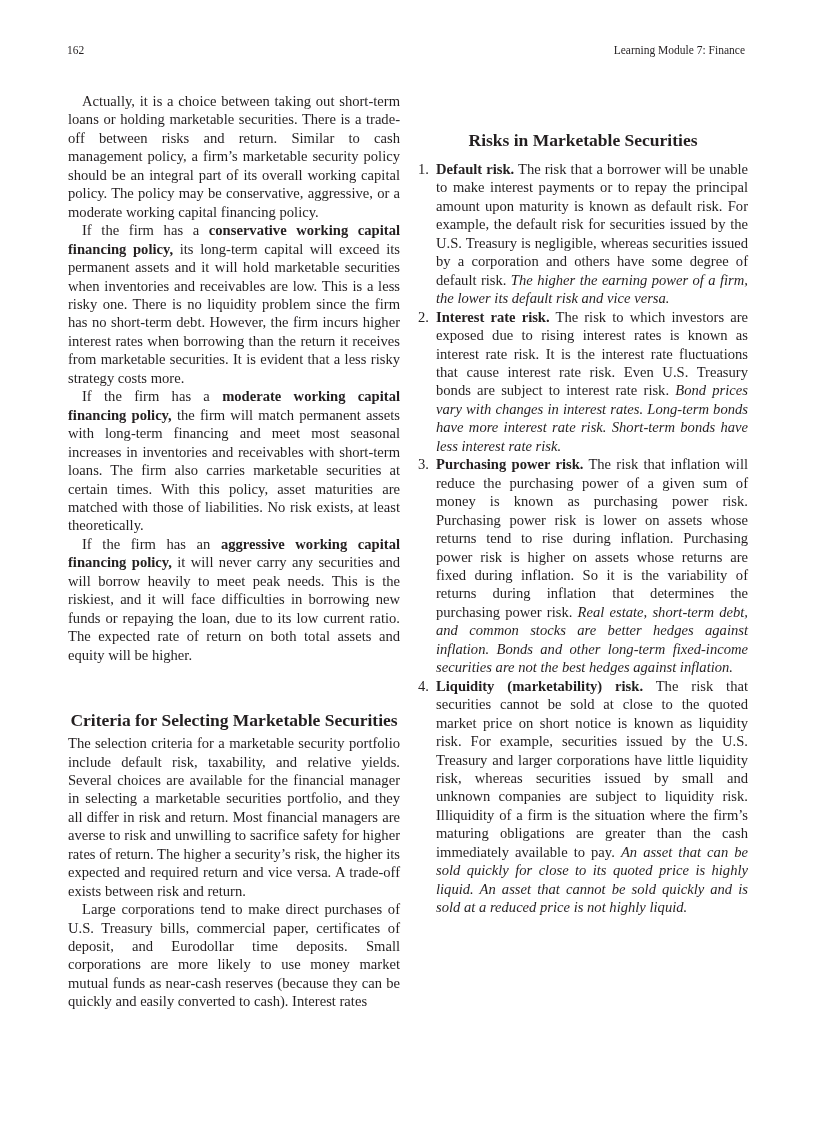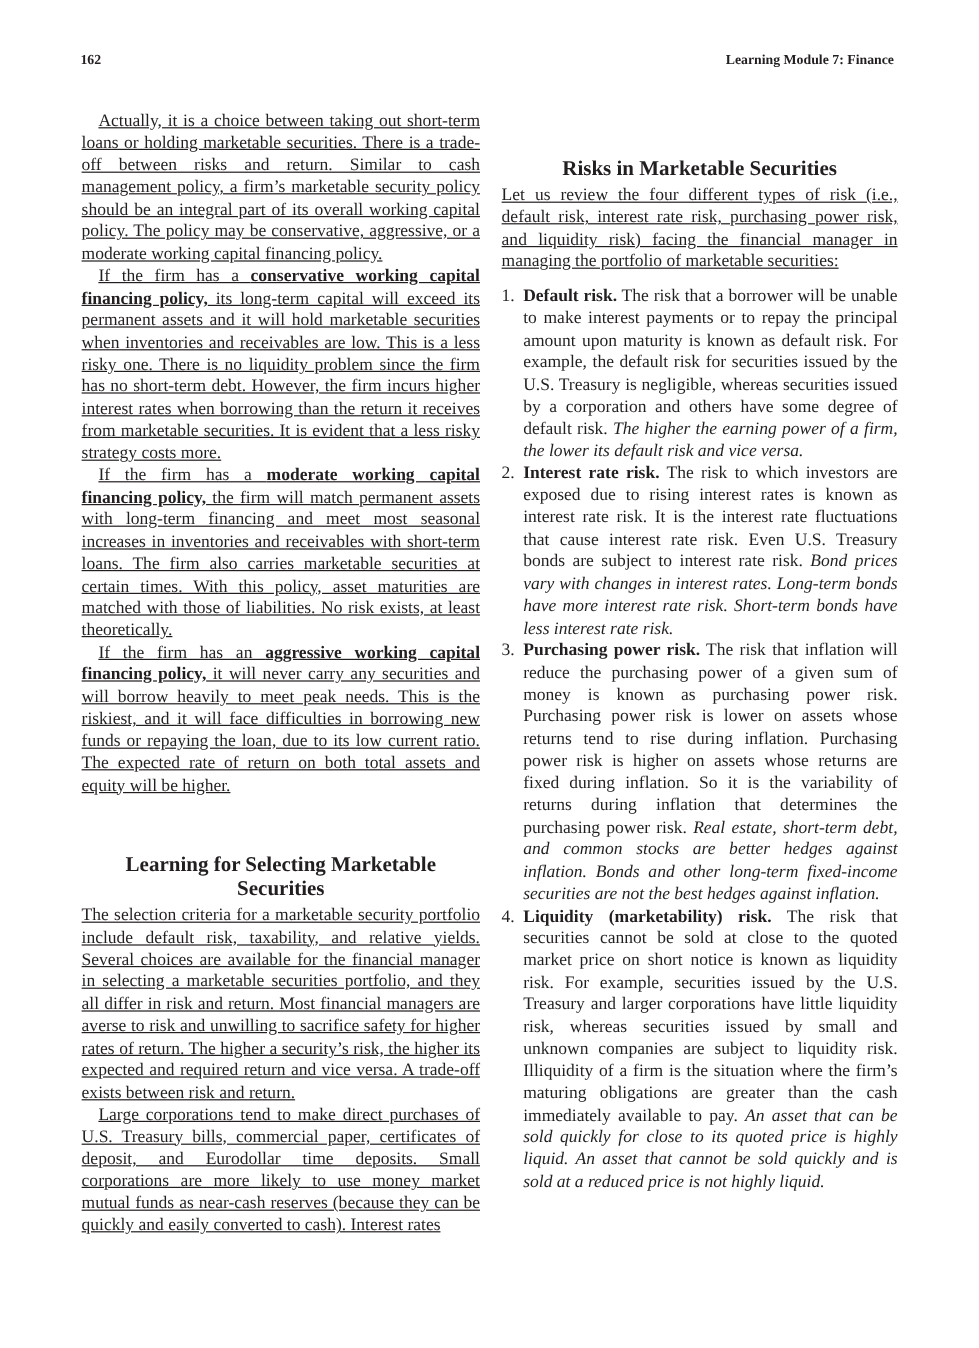--- a/index.html
+++ b/index.html
@@ -15,21 +15,21 @@
       color: #231f20;
       font-family: "Liberation Serif", "DejaVu Serif", serif;
     }
     .running-head {
       position: absolute;
       top: 44px;
       left: 67px;
       width: 678px;
       height: 16px;
       font-size: 11.5px;
-      font-weight: bold;
+      font-weight: normal;
     }
     .page-number {
       position: absolute;
       left: 0;
       top: 0;
     }
     .header-title {
       position: absolute;
       left: 0;
       right: 0;
@@ -42,21 +42,20 @@
       width: 332px;
       font-size: 14.6px;
       line-height: 18.45px;
       text-align: justify;
       hyphens: auto;
     }
     .col-left { left: 68px; }
     .col-right { left: 418px; width: 330px; }
     p {
       margin: 0;
-      text-decoration: underline;
     }
     p.indent {
       text-indent: 14px;
     }
     b { font-weight: bold; }
     i { }
     h2 {
       font-size: 17.5px;
       line-height: 20px;
       font-weight: bold;
@@ -92,34 +91,33 @@
   <p class="indent">Actually, it is a choice between taking out short-term loans or holding marketable securities. There is a trade-off between risks and return. Similar to cash management policy, a firm’s marketable security policy should be an integral part of its overall working capital policy. The policy may be conservative, aggressive, or a moderate working capital financing policy.</p>
 
   <p class="indent"><span>If the firm has a </span><b>conservative working capital financing policy,</b><span> its long-term capital will exceed its permanent assets and it will hold marketable securities when inventories and receivables are low. This is a less risky one. There is no liquidity problem since the firm has no short-term debt. However, the firm incurs higher interest rates when borrowing than the return it receives from marketable securities. It is evident that a less risky strategy costs more.</span></p>
 
   <p class="indent"><span>If the firm has a </span><b>moderate working capital financing policy,</b><span> the firm will match permanent assets with long-term financing and meet most seasonal increases in inventories and receivables with short-term loans. The firm also carries marketable securities at certain times. With this policy, asset maturities are matched with those of liabilities. No risk exists, at least theoretically.</span></p>
 
   <p class="indent"><span>If the firm has an </span><b>aggressive working capital financing policy,</b><span> it will never carry any securities and will borrow heavily to meet peak needs. This is the riskiest, and it will face difficulties in borrowing new funds or repaying the loan, due to its low current ratio. The expected rate of return on both total assets and equity will be higher.</span></p>
 
   <div class="section-gap-left"></div>
 
-  <h2>Learning for Selecting Marketable Securities</h2>
+  <h2>Criteria for Selecting Marketable Securities</h2>
 
   <p>The selection criteria for a marketable security portfolio include default risk, taxability, and relative yields. Several choices are available for the financial manager in selecting a marketable securities portfolio, and they all differ in risk and return. Most financial managers are averse to risk and unwilling to sacrifice safety for higher rates of return. The higher a security’s risk, the higher its expected and required return and vice versa. A trade-off exists between risk and return.</p>
 
   <p class="indent">Large corporations tend to make direct purchases of U.S. Treasury bills, commercial paper, certificates of deposit, and Eurodollar time deposits. Small corporations are more likely to use money market mutual funds as near-cash reserves (because they can be quickly and easily converted to cash). Interest rates</p>
 </div>
 
 <div class="column col-right">
 
   <div class="section-gap-right"></div>
 
   <h2>Risks in Marketable Securities</h2>
 
-  <p>Let us review the four different types of risk (i.e., default risk, interest rate risk, purchasing power risk, and liquidity risk) facing the financial manager in managing the portfolio of marketable securities:</p>
 
   <ol class="risk-list">
     <li>
       <span class="li-num">1.</span>
       <b>Default risk.</b><span> The risk that a borrower will be unable to make interest payments or to repay the principal amount upon maturity is known as default risk. For example, the default risk for securities issued by the U.S. Treasury is negligible, whereas securities issued by a corporation and others have some degree of default risk. </span><i>The higher the earning power of a firm, the lower its default risk and vice versa.</i>
     </li>
     <li>
       <span class="li-num">2.</span>
       <b>Interest rate risk.</b><span> The risk to which investors are exposed due to rising interest rates is known as interest rate risk. It is the interest rate fluctuations that cause interest rate risk. Even U.S. Treasury bonds are subject to interest rate risk. </span><i>Bond prices vary with changes in interest rates. Long-term bonds have more interest rate risk. Short-term bonds have less interest rate risk.</i>
     </li>

